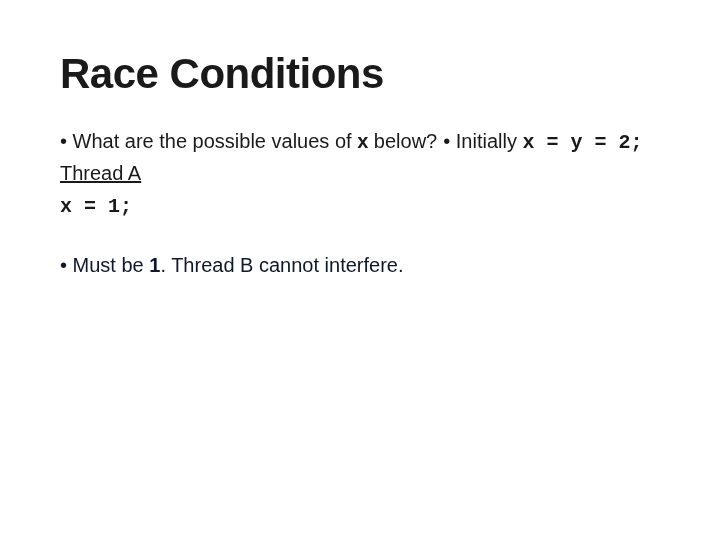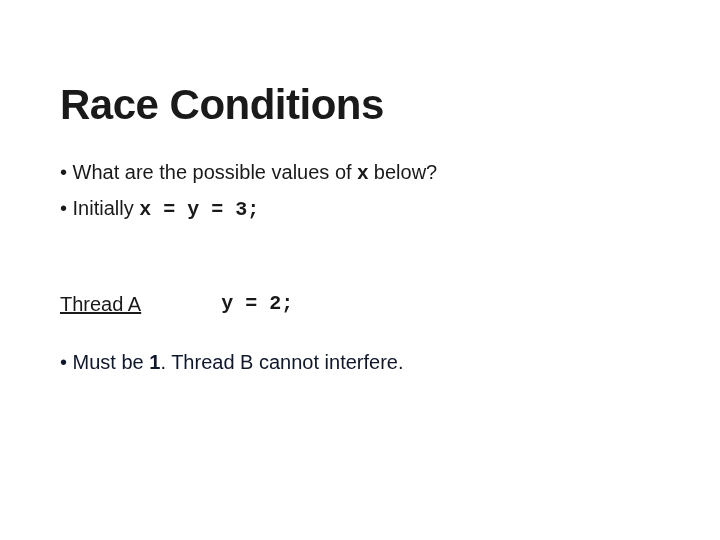--- a/index.html
+++ b/index.html
@@ -24,28 +24,25 @@
       flex-direction: column;
       gap: 0;
     }
 
     .title {
       font-size: 42px;
       font-weight: bold;
       color: #1a1a1a;
       margin-bottom: 28px;
       letter-spacing: -0.5px;
-      margin-top: 31px;
     }
 
     .bullets {
       display: flex;
-      flex-direction: column;
       gap: 6px;
-      margin-bottom: 28px;
     }
 
     .bullet {
       font-size: 20px;
       color: #1a1a1a;
       line-height: 1.5;
     }
 
     .bullet code, .inline-code {
       font-family: 'Courier New', Courier, monospace;
@@ -53,23 +50,21 @@
       font-weight: bold;
     }
 
     .bold-x {
       font-weight: bold;
     }
 
     .threads-section {
       display: flex;
       flex-direction: row;
-      gap: 80px;
       margin-bottom: 28px;
-      margin-top: 36px;
     }
 
     .thread-col {
       display: flex;
       flex-direction: column;
       gap: 4px;
     }
 
     .thread-title {
       font-size: 20px;
@@ -102,30 +97,30 @@
 
 <div class="slide">
 
   <h1 class="title">Race Conditions</h1>
 
   <div class="bullets">
     <div class="bullet">
       • What are the possible values of <span class="bold-x">x</span> below?
     </div>
     <div class="bullet">
-      • Initially <span class="inline-code">x = y = 3;</span>
+      • Initially <span class="inline-code">x = y = 2;</span>
     </div>
   </div>
 
   <div class="threads-section">
     <div class="thread-col">
       <span class="thread-title">Thread A</span>
+      <span class="thread-code">x = 1;</span>
     </div>
     <div class="thread-col">
-      <span class="thread-code">y = 2;</span>
     </div>
   </div>
 
   <div class="conclusion">
     • Must be <span class="bold">1</span>. Thread B cannot interfere.
   </div>
 
 </div>
 
 </body></html>

